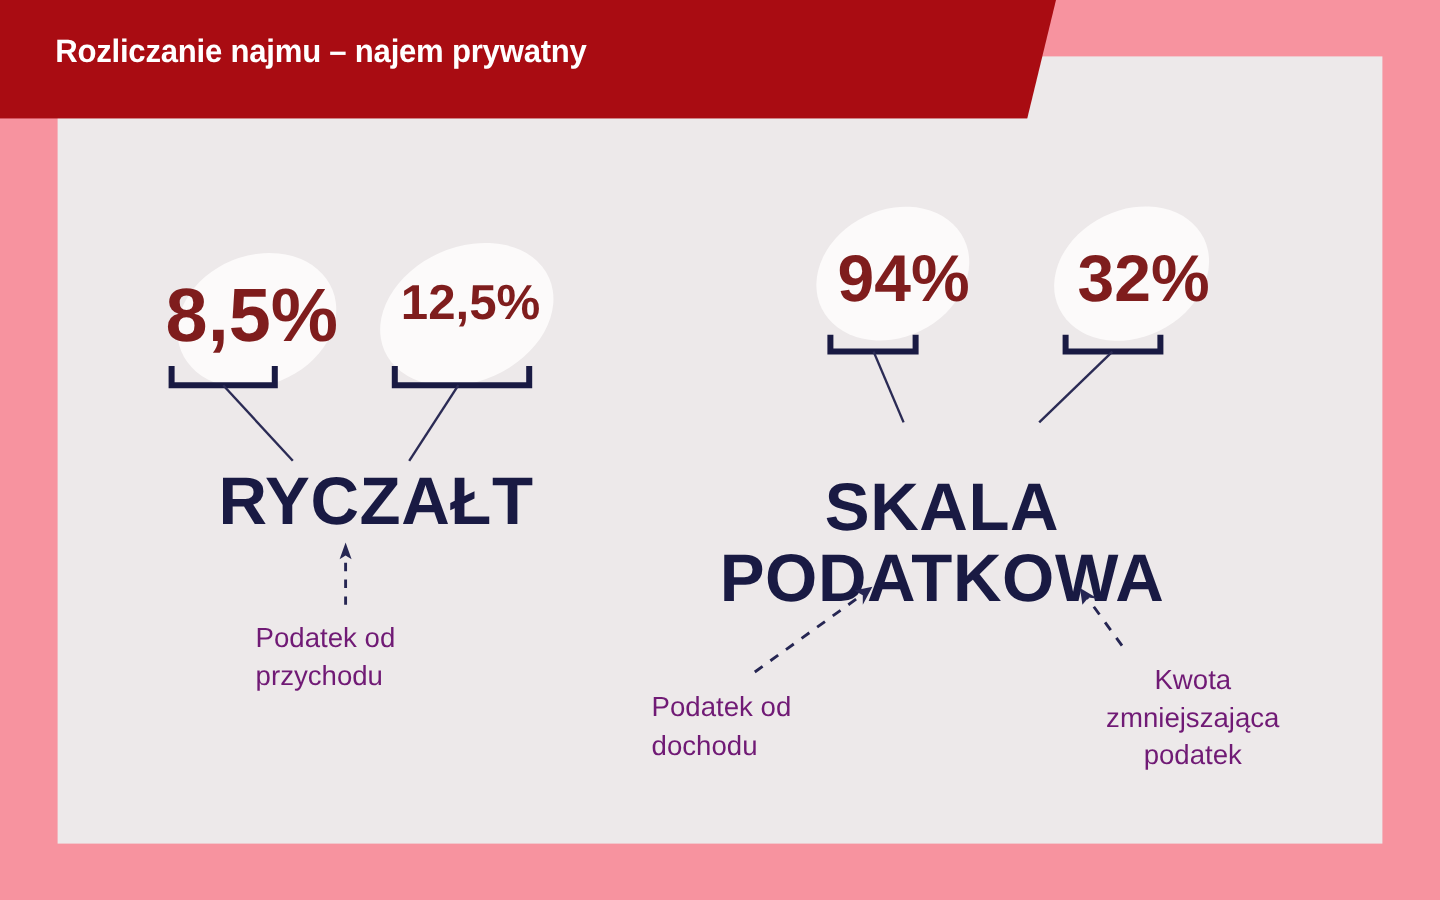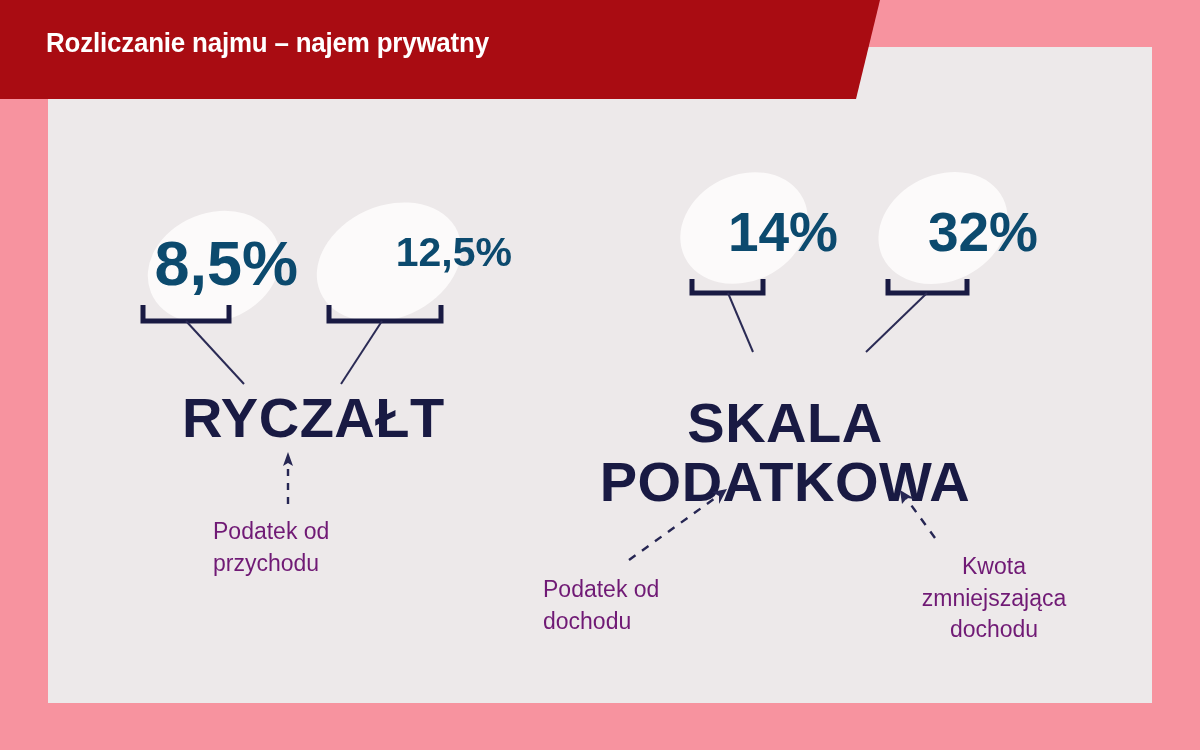--- a/index.html
+++ b/index.html
@@ -77,25 +77,24 @@
   }
   .pct .blob {
     position: absolute;
     background: #FCFAFA;
     border-radius: 50%;
     z-index: 1;
   }
   .pct .val {
     position: relative;
     z-index: 2;
-    color: #0c4a6e;
+    color: #7f1d1d;
     font-weight: bold;
     line-height: 1;
     display: block;
-    text-align: right;
   }
 
   
   .bigword {
     position: absolute;
     color: #191A43;
     font-weight: bold;
     line-height: 1.06;
     letter-spacing: 0.5px;
     z-index: 3;
@@ -129,21 +128,21 @@
     <span class="val" style="font-size:63px;">8,5%</span>
   </div>
 
   <div class="pct" style="left:322px; top:232px; width:190px; height:70px;">
     <div class="blob" style="left:-8px; top:-26px; width:150px; height:112px; transform:rotate(-24deg);"></div>
     <span class="val" style="font-size:41px;margin-left:12px;">12,5%</span>
   </div>
 
   <div class="pct" style="left:698px; top:205px; width:140px; height:62px;">
     <div class="blob" style="left:-20px; top:-30px; width:132px; height:106px; transform:rotate(-26deg);"></div>
-    <span class="val" style="font-size:55px;">14%</span>
+    <span class="val" style="font-size:55px;">94%</span>
   </div>
 
   <div class="pct" style="left:898px; top:205px; width:140px; height:62px;">
     <div class="blob" style="left:-22px; top:-30px; width:134px; height:106px; transform:rotate(-26deg);"></div>
     <span class="val" style="font-size:55px;">32%</span>
   </div>
 
   <svg id="vector" viewBox="0 0 1200 750" xmlns="http://www.w3.org/2000/svg">
 
     <path d="M 143 305 L 143 321 L 229 321 L 229 305" fill="none" stroke="#191A43" stroke-width="5" stroke-linecap="butt"></path>
@@ -181,15 +180,15 @@
 PODATKOWA</div>
 
   <div class="caption" style="left:213px; top:516px; width:230px;">Podatek od
 przychodu</div>
 
   <div class="caption" style="left:543px; top:574px; width:220px;">Podatek od
 dochodu</div>
 
   <div class="caption center" style="left:876px; top:551px; width:236px;">Kwota
 zmniejszająca
-dochodu</div>
+podatek</div>
 
 </div>
 
 </body></html>

